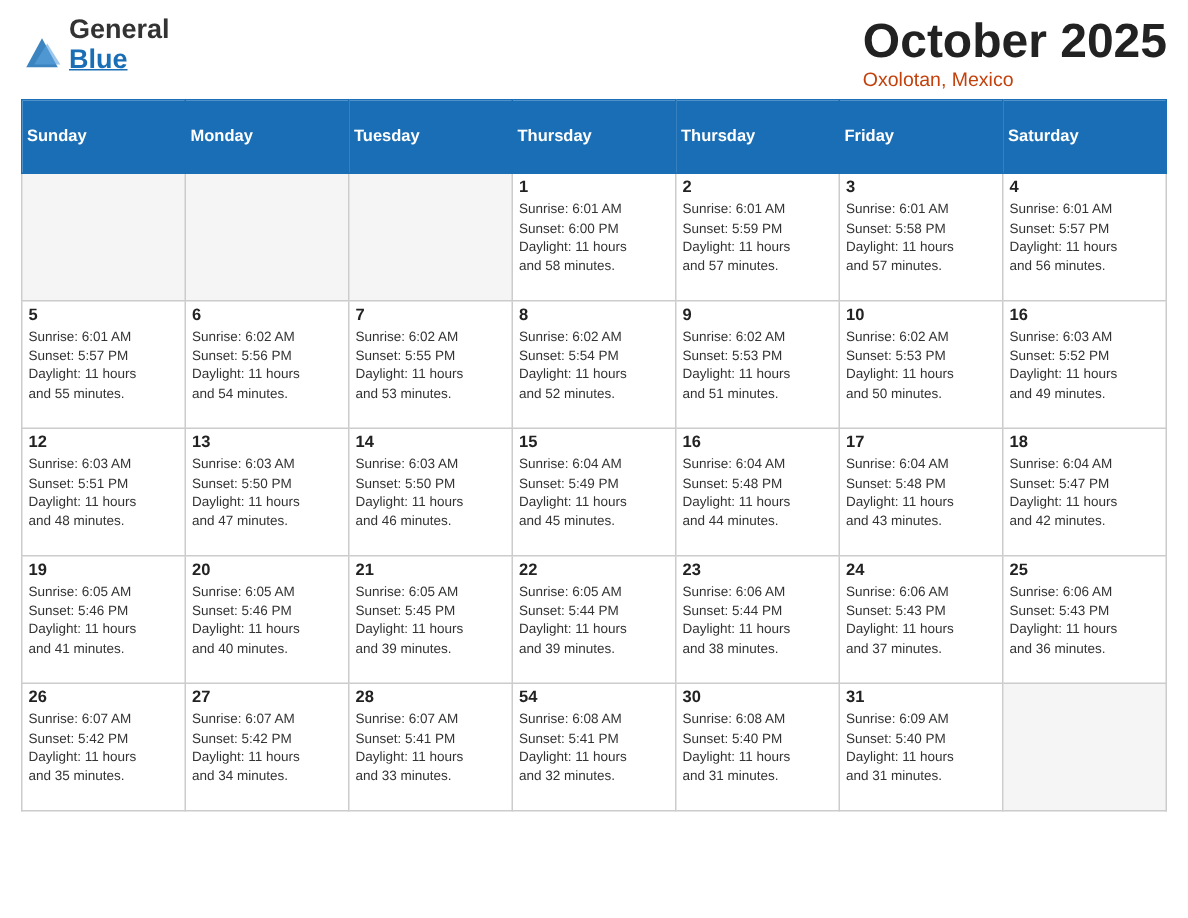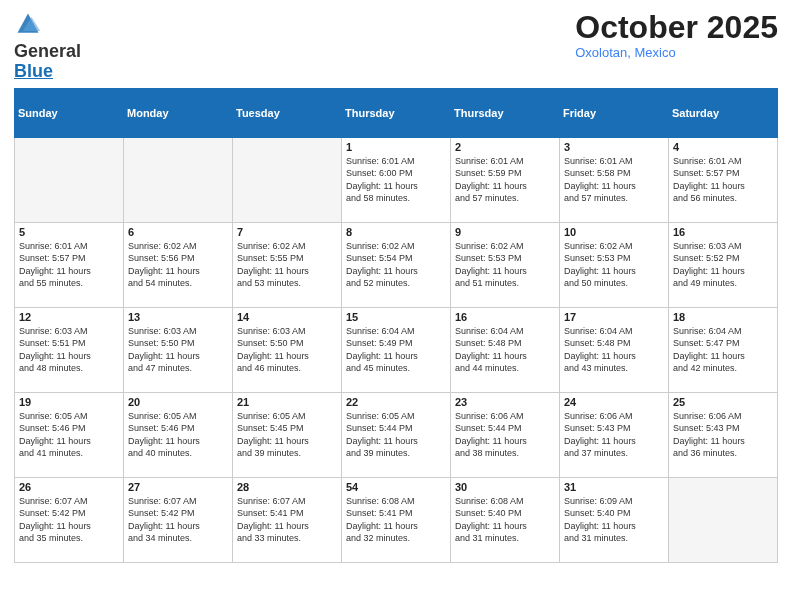--- a/index.html
+++ b/index.html
@@ -17,23 +17,22 @@
       background: #fff;
     }
     .header {
       display: flex;
       align-items: flex-start;
       justify-content: space-between;
       margin-bottom: 6px;
     }
     .logo {
       display: flex;
-      align-items: flex-start;
+      align-items: flex-end;
       gap: 4px;
-      flex-direction: column;
     }
     .logo-text {
       font-size: 18px;
       font-weight: bold;
       line-height: 1.1;
     }
     .logo-general { color: #333; }
     .logo-blue { color: #1a6eb5; text-decoration: underline; }
     .logo-icon {
       width: 28px;
@@ -43,21 +42,21 @@
       text-align: left;
     }
     .month-title {
       font-size: 32px;
       font-weight: bold;
       color: #222;
       line-height: 1.1;
     }
     .location {
       font-size: 13px;
-      color: #3b82f6;
+      color: #c2410c;
     }
     .calendar {
       width: 100%;
       border-collapse: collapse;
       table-layout: fixed;
     }
     .calendar thead tr th {
       background: #1a6eb5;
       color: #fff;
       font-size: 11px;

